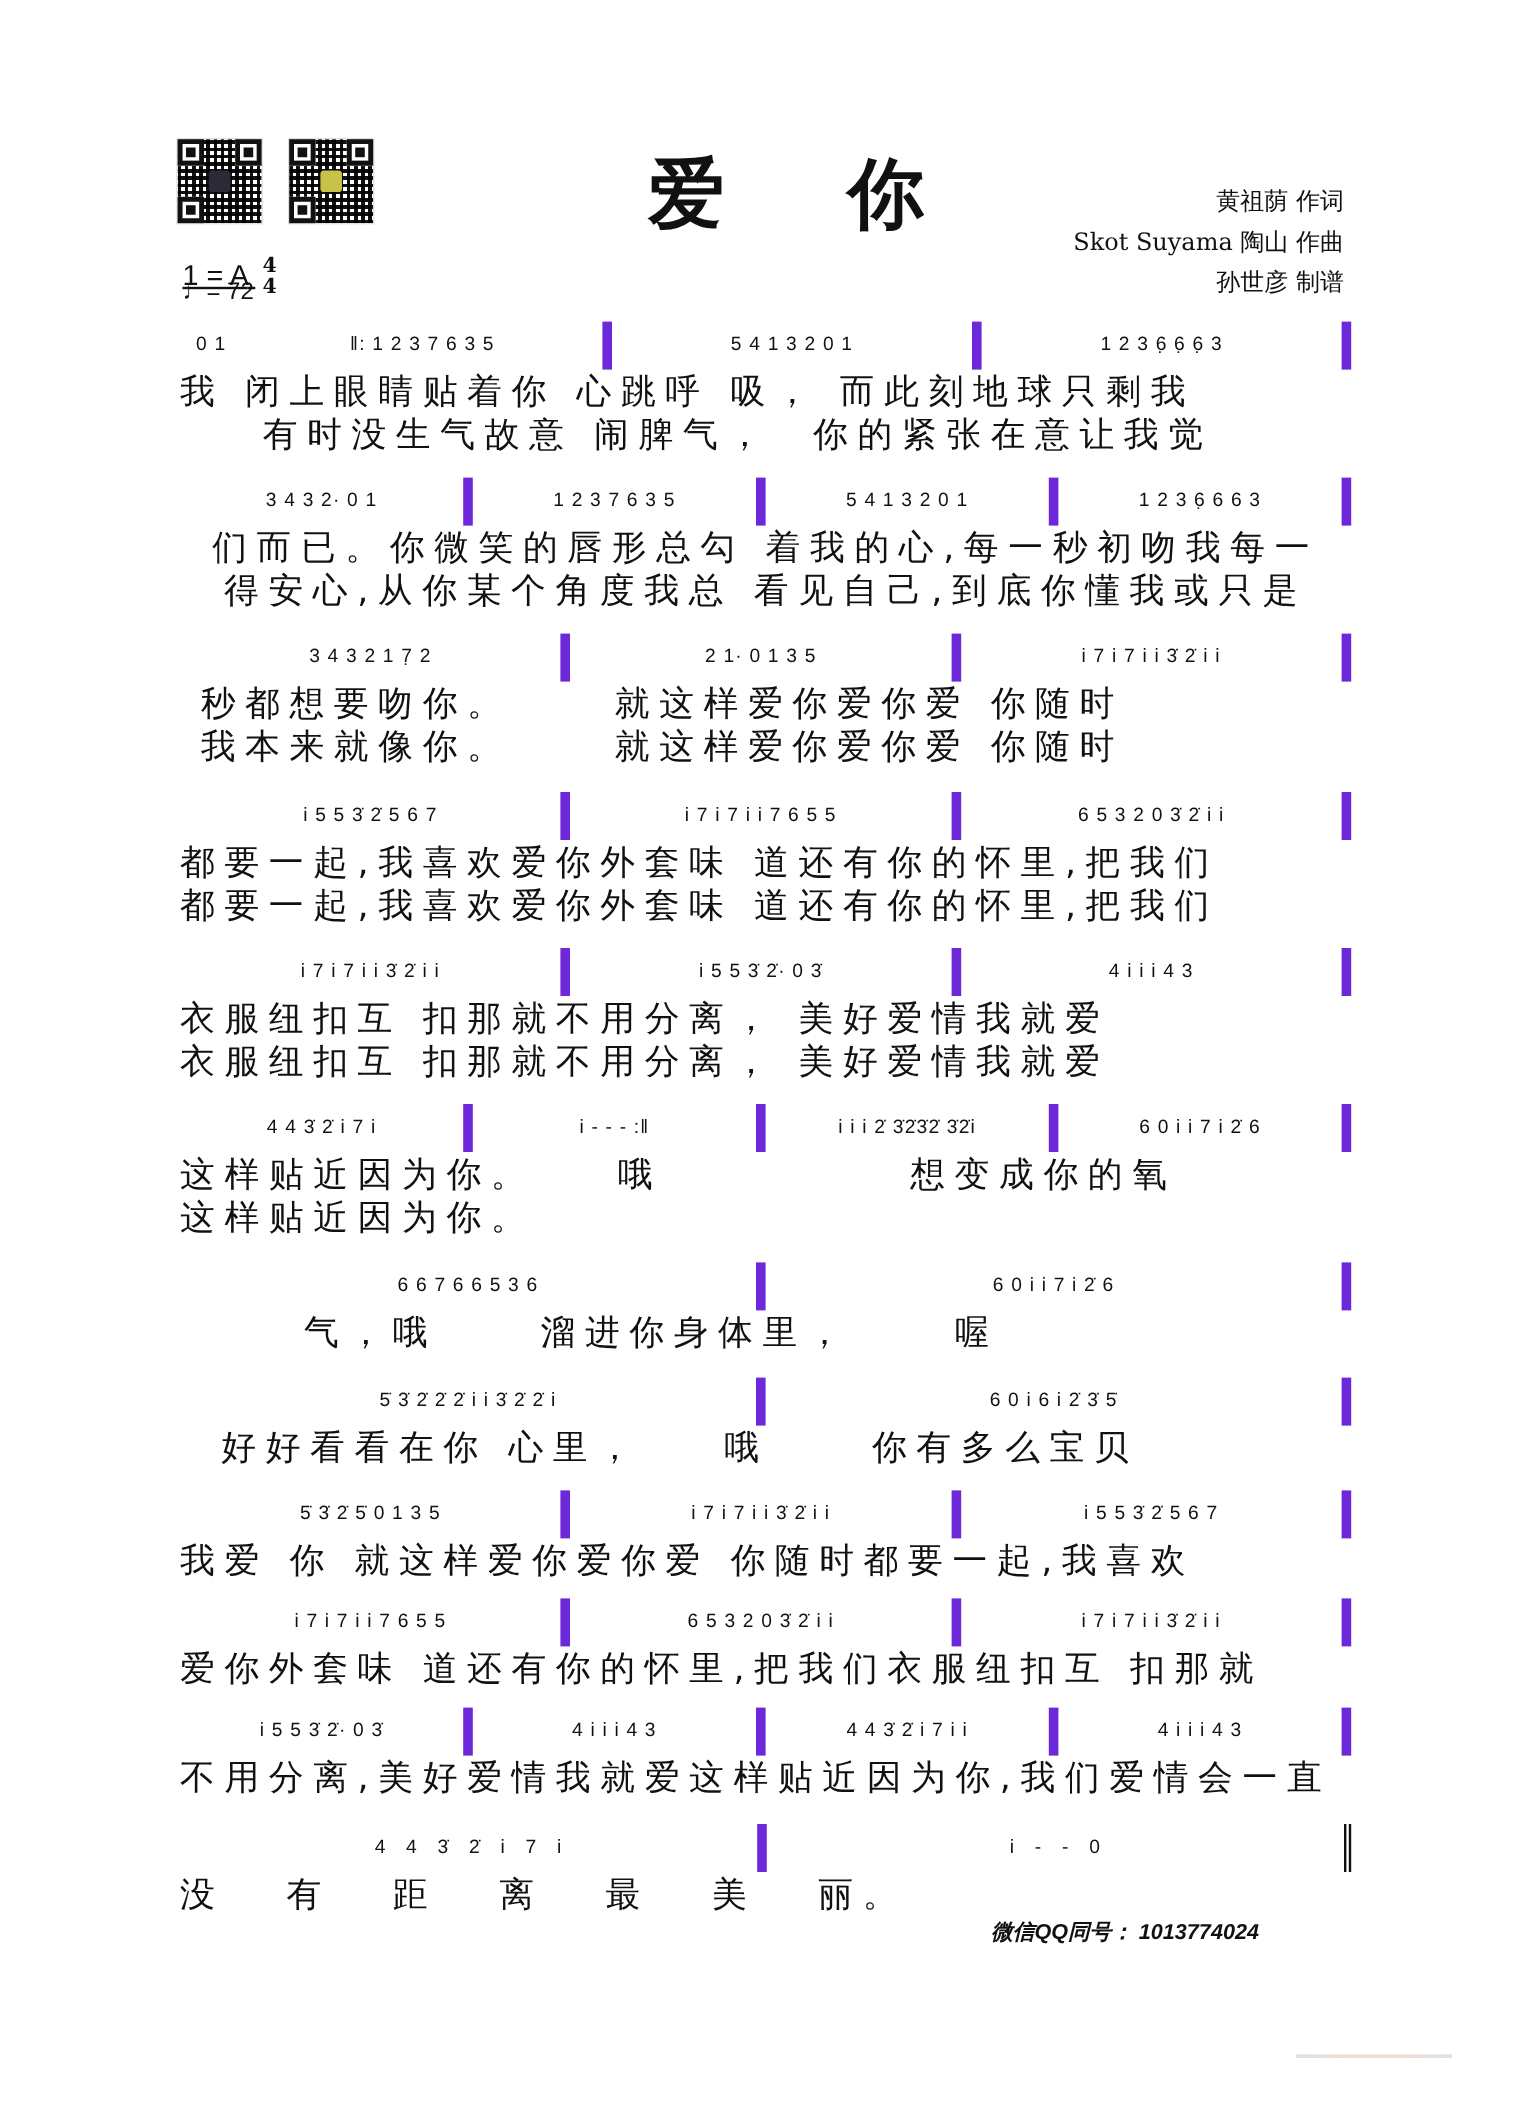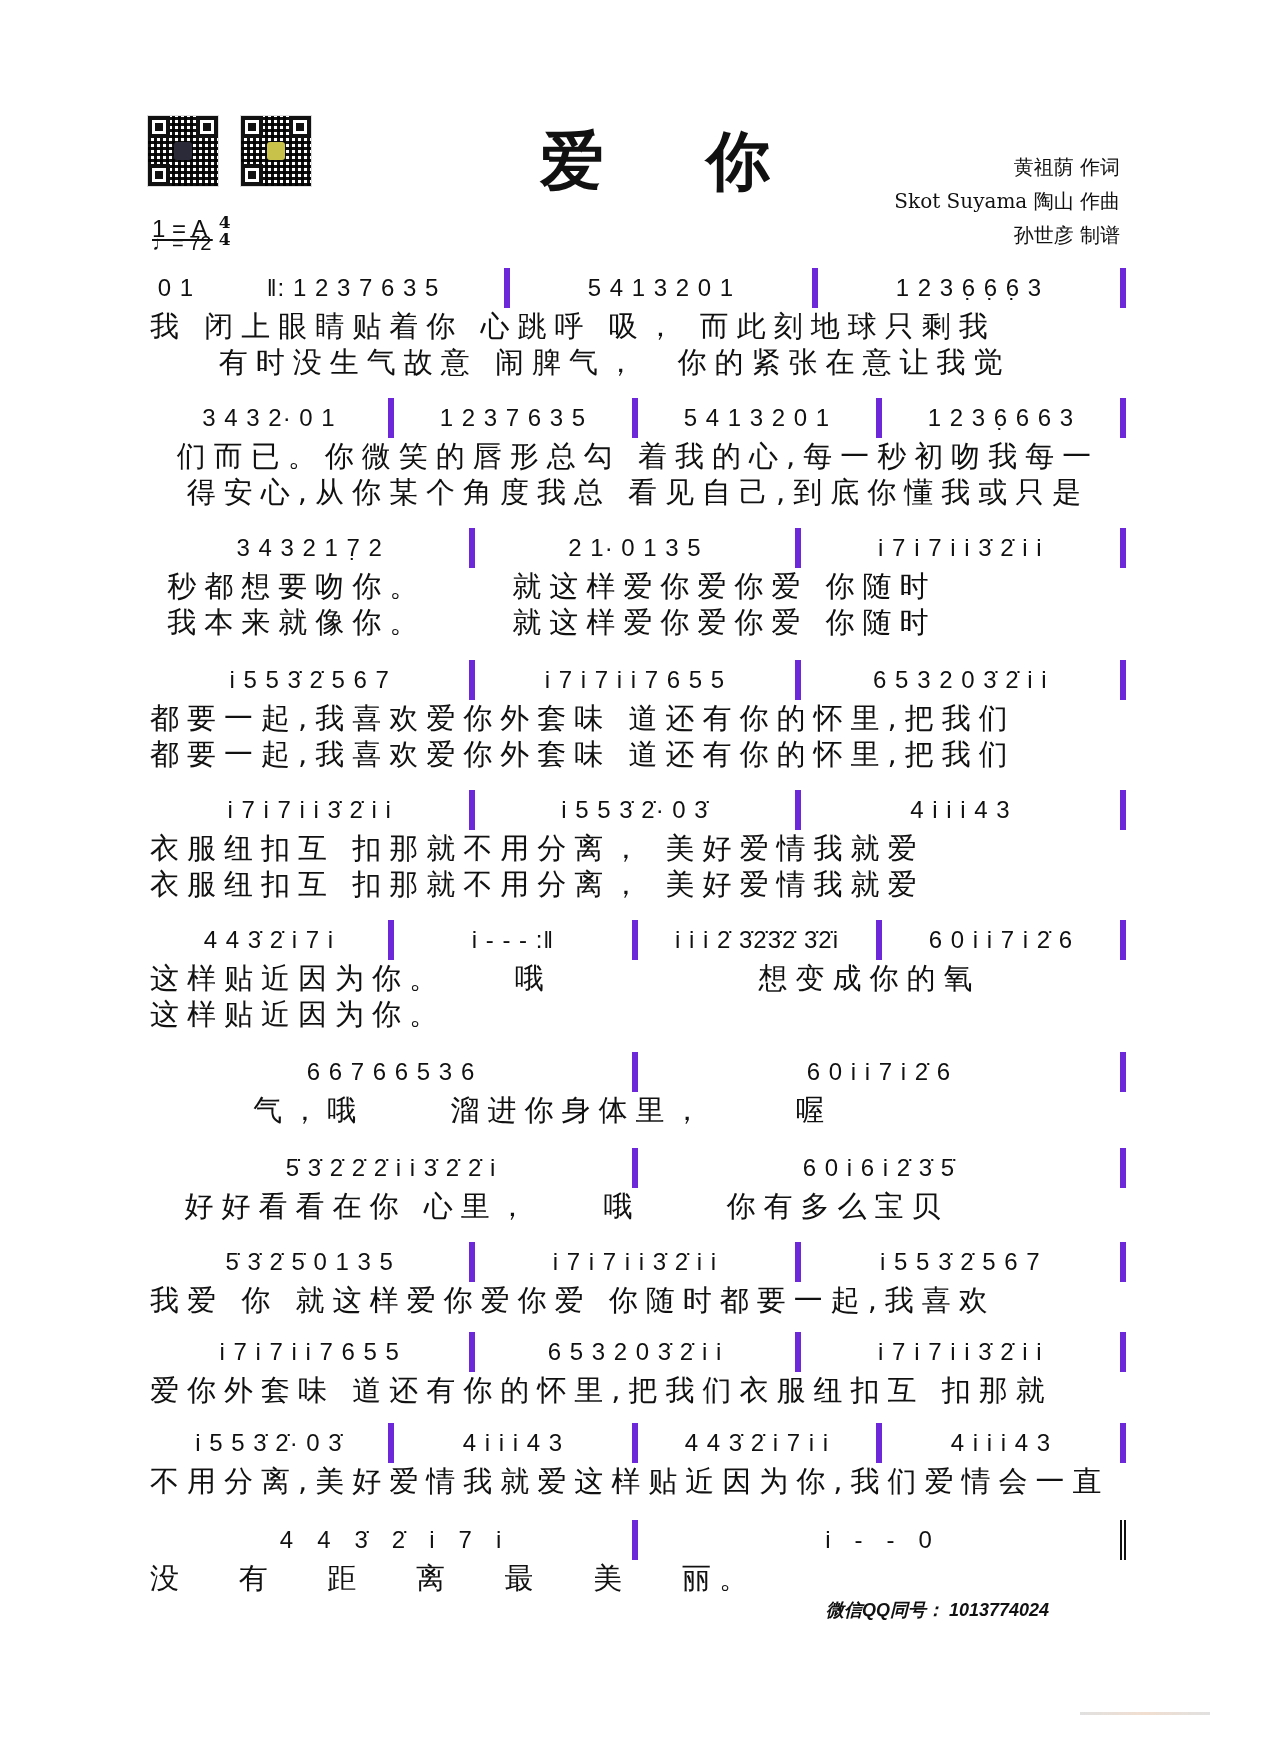--- a/index.html
+++ b/index.html
@@ -14,22 +14,22 @@
   #qr1 { left:147px; } #qr2 { left:240px; }
   #qr1 .logo { background:#2a2a38; } #qr2 .logo { background:#c9c24a; }
 
   .title { position:absolute; left:540px; top:118px; font-family:"DejaVu Serif", serif; font-weight:bold; font-size:64px; letter-spacing:40px; }
   .credits { position:absolute; right:152px; top:150px; text-align:right; font-family:"DejaVu Serif", serif; font-size:20px; line-height:34px; }
   .keysig { position:absolute; left:152px; top:214px; font-size:24px; font-family:"Liberation Sans", sans-serif;text-decoration:underline; }
   .keysig .frac { display:inline-block; vertical-align:middle; text-align:center; font-weight:bold; font-size:17px; line-height:17px; margin-left:6px; font-family:"DejaVu Serif", serif; }
   .tempo { position:absolute; left:152px; top:232px; font-size:20px; font-family:"Liberation Sans", sans-serif; }
 
   .system { position:absolute; left:150px; width:976px; }
-  .notes { position:relative; height:40px; font-family:"Liberation Sans Narrow","Liberation Sans", sans-serif; font-size:24px; white-space:pre; letter-spacing:1px; display:flex; align-items:center; }
-  .measure { flex:1; display:flex; justify-content:space-around; align-items:center; border-right:6px solid #6d28d9; height:40px; padding:0 4px; }
+  .notes { position:relative; height:40px; font-family:"Liberation Sans Narrow","Liberation Sans", sans-serif; font-size:16px; white-space:pre; letter-spacing:1px; display:flex; align-items:center; }
+  .measure { flex:1; display:flex; justify-content:space-around; align-items:center; border-right:8px solid #6d28d9; height:40px; padding:0 4px; }
   .measure.pickup { flex:0 0 44px; border-right:none; }
   .measure.end { border-right:6px double #111; }
   .lyric { font-family:"DejaVu Sans", sans-serif; font-size:29px; letter-spacing:8px; line-height:36px; white-space:pre; }
   .footer { position:absolute; left:826px; top:1598px; font-family:"Liberation Sans", sans-serif; font-style:italic; font-weight:bold; font-size:18px; }
   .smudge { position:absolute; left:1080px; top:1712px; width:130px; height:3px; background:linear-gradient(90deg,#ccc,#e8c8b0,#ccc); opacity:.6; }
 </style>
 </head>
 <body>
 
 <div class="qr" id="qr1">

